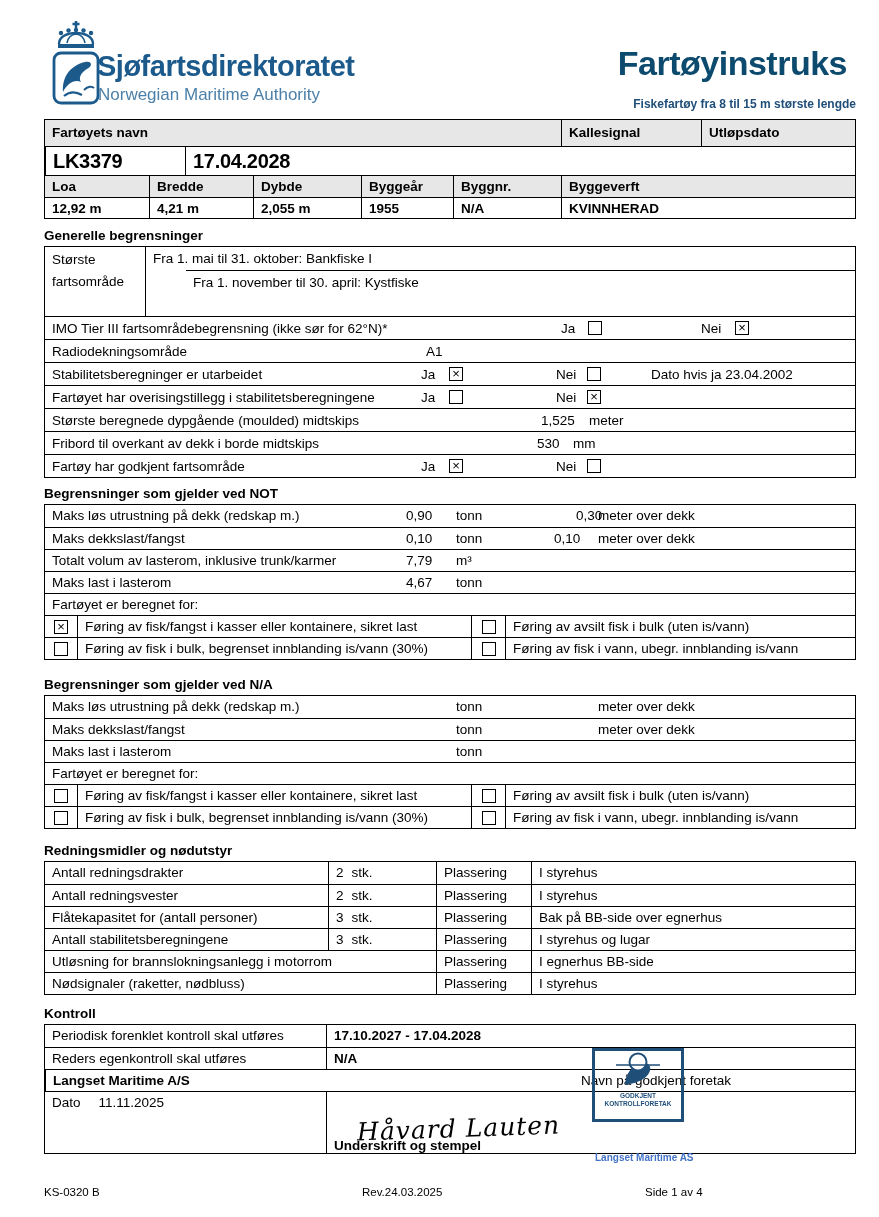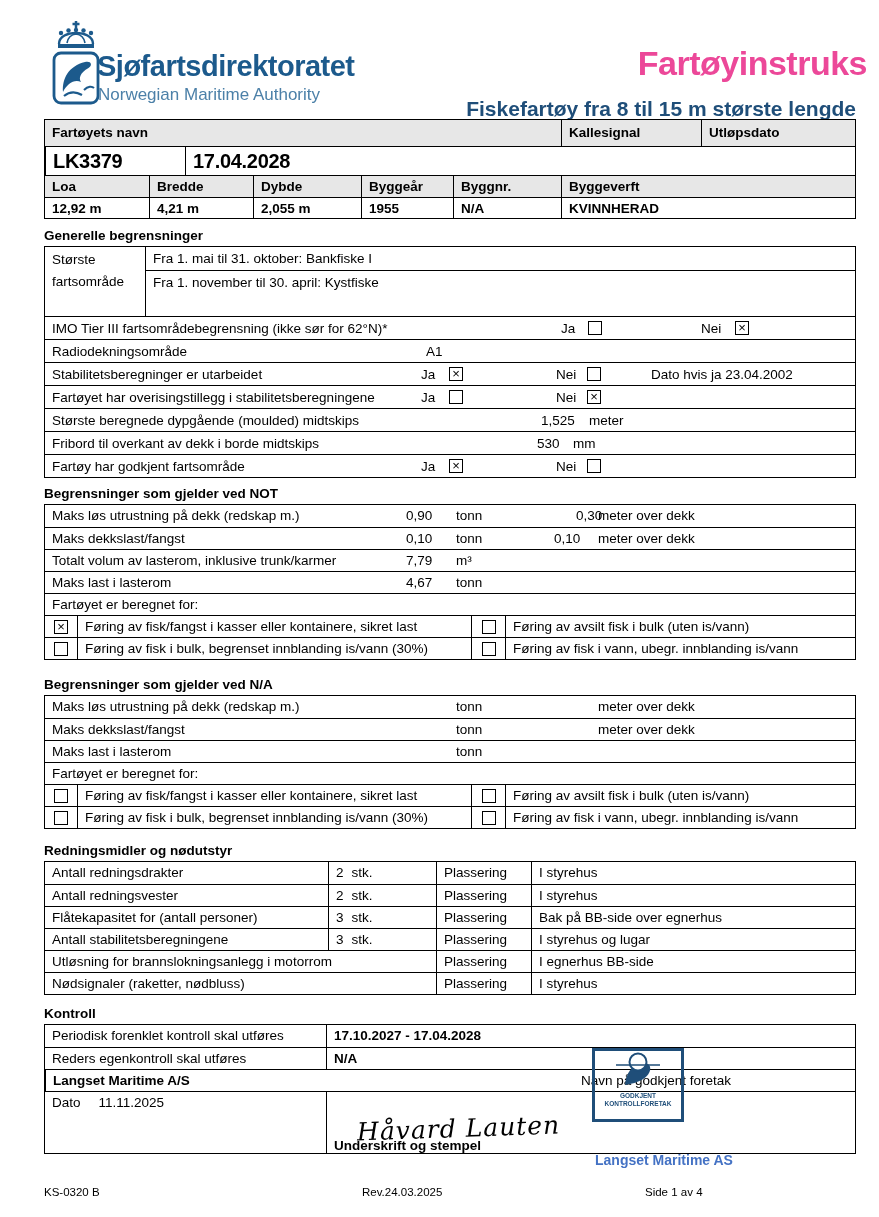--- a/index.html
+++ b/index.html
@@ -2,22 +2,22 @@
 <html><head>
 <meta charset="utf-8">
 <style>
   html,body { margin:0; padding:0; background:#fff; }
   .page { position:relative; width:879px; height:1217px; background:#fff;
           font-family:"Liberation Sans",sans-serif; font-size:13.5px; color:#000; overflow:hidden; }
 
   
   .hdr-org-name { position:absolute; left:97px; top:50px; font-size:29px; font-weight:700; color:#1C5A8C; letter-spacing:-0.5px; }
   .hdr-org-sub  { position:absolute; left:98px; top:85px; font-size:17px; color:#4C80A8; }
-  .doc-title    { position:absolute; right:12px; top:44px; font-size:34px; font-weight:700; color:#ec4899; letter-spacing:-0.5px; }
-  .doc-sub      { position:absolute; right:23px; top:97px; font-size:21px; font-weight:700; color:#1F4E79; }
+  .doc-title    { position:absolute; right:32px; top:44px; font-size:34px; font-weight:700; color:#0c4a6e; letter-spacing:-0.5px; }
+  .doc-sub      { position:absolute; right:23px; top:97px; font-size:12px; font-weight:700; color:#1F4E79; }
   .logo { position:absolute; left:44px; top:20px; }
 
   .sec-head { position:absolute; left:44px; font-weight:700; font-size:13.5px; white-space:nowrap; }
 
   
   .tbl  { position:absolute; left:44px; width:812px; border:1.5px solid #000; box-sizing:border-box; background:#fff; }
   .trow { position:relative; border-top:1px solid #000; box-sizing:border-box; }
   .trow.first { border-top:none; }
   .h21 { height:21px; line-height:21px; } .h22 { height:22px; line-height:22px; }
   .h23 { height:23px; line-height:23px; } .h26 { height:26px; line-height:26px; }
@@ -34,30 +34,30 @@
 
   
   .cb { position:absolute; top:50%; transform:translateY(-50%); width:14px; height:14px;
         border:1.5px solid #000; box-sizing:border-box; text-align:center;
         line-height:11px; font-size:13px; overflow:hidden; background:#fff; }
   .cbi { position:static; transform:none; display:inline-block; flex:0 0 auto; }
 
   
   .area-left { width:101px; border-right:1px solid #000; box-sizing:border-box; padding:2px 7px; line-height:22px; }
   .arow { position:relative; height:23px; line-height:23px; padding-left:7px; box-sizing:border-box; }
-  .bt { border-top:1px solid #000; }
+  .bt { border-top:1px solid #000;margin-left:40px; }
 
   
   .stamp { position:absolute; left:592px; top:1048px; width:92px; height:74px;
            border:3px solid #1F4E79; box-sizing:border-box; display:flex; flex-direction:column;
            align-items:center; background:transparent; }
   .stamp-text { font-size:6.5px; line-height:8px; color:#1F4E79; font-weight:700; text-align:center; margin-top:1px; }
   .signature { position:absolute; left:30px; top:22px; font-family:"DejaVu Serif",serif; font-style:italic;
                font-size:25px; transform:rotate(-2deg); white-space:nowrap; letter-spacing:1px; }
-  .langset { position:absolute; left:595px; top:1152px; font-size:14px; font-weight:700; color:#4472C4;text-align:center; }
+  .langset { position:absolute; left:595px; top:1152px; font-size:10px; font-weight:700; color:#4472C4;text-align:center; }
 
   .footer-item { position:absolute; top:1186px; font-size:11.5px; white-space:nowrap; }
 </style>
 </head>
 <body>
 
 <div class="page">
 
   <svg class="logo" width="64" height="86" viewBox="0 0 64 86">
     <g fill="none" stroke="#1C5A8C">

